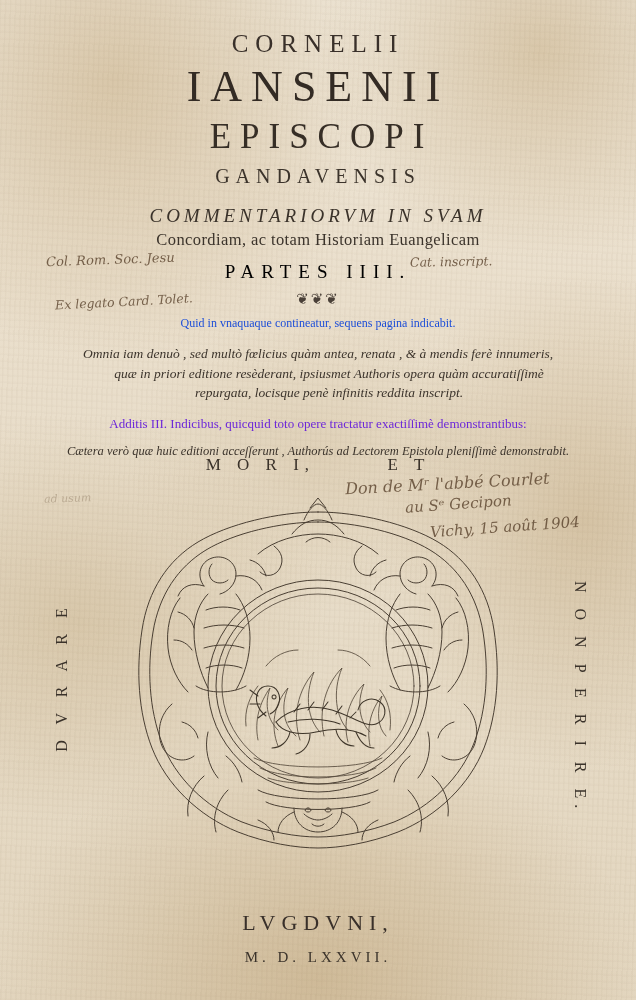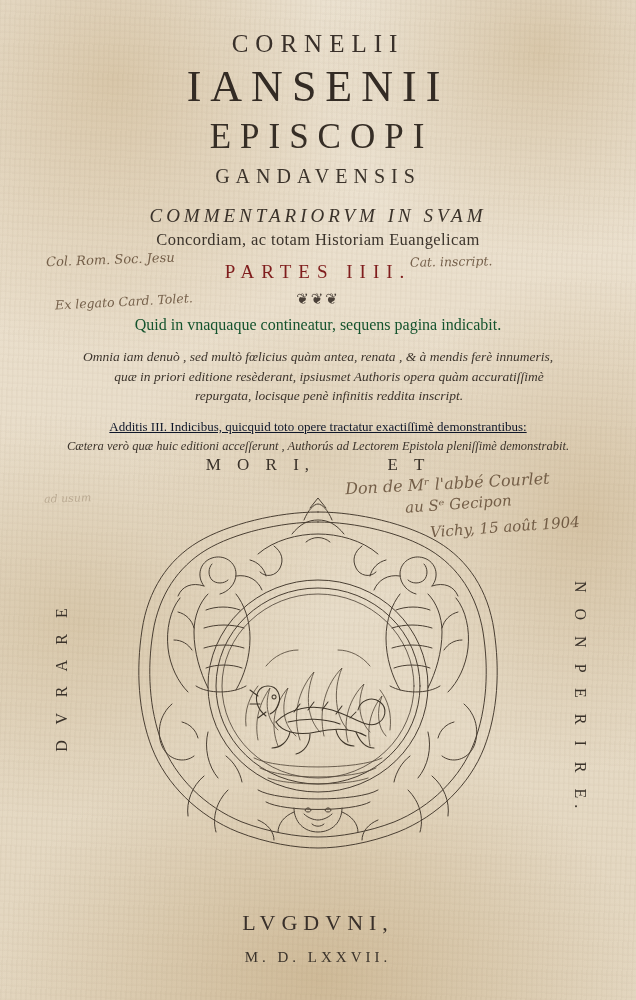--- a/index.html
+++ b/index.html
@@ -91,50 +91,49 @@
   .t-concordiam {
     font-size: 16.5px;
     letter-spacing: 0.4px;
     margin-top: 3px;
     color: #3b332b;
   }
   .t-partes {
     font-size: 19px;
     letter-spacing: 7px;
     margin-top: 11px;
-    color: #7f1d1d;
+    color: #000000;
   }
   .ornament {
     margin: 7px auto 0;
     font-size: 15px;
     letter-spacing: 2px;
     color: #4a4038;
   }
   .t-quid {
-    font-size: 16px;
+    font-size: 12px;
     margin-top: 8px;
-    color: #14532d;
+    color: #1d4ed8;
   }
   .t-italic-block {
     margin: 13px auto 0;
     width: 500px;
     font-style: italic;
     font-size: 13.5px;
     line-height: 1.42;
     color: #3c342c;
   }
   .t-italic-block .l2 { padding-left: 22px; }
   .t-additis {
     margin-top: 14px;
     font-size: 13px;
-    color: #0f172a;
-    text-decoration: underline;
+    color: #6d28d9;
   }
   .t-catera {
-    margin-top: 4px;
+    margin-top: 12px;
     font-style: italic;
     font-size: 12.5px;
     color: #3c342c;
   }
 
   
   .motto-top {
     position: absolute;
     top: 455px;
     left: 0;

